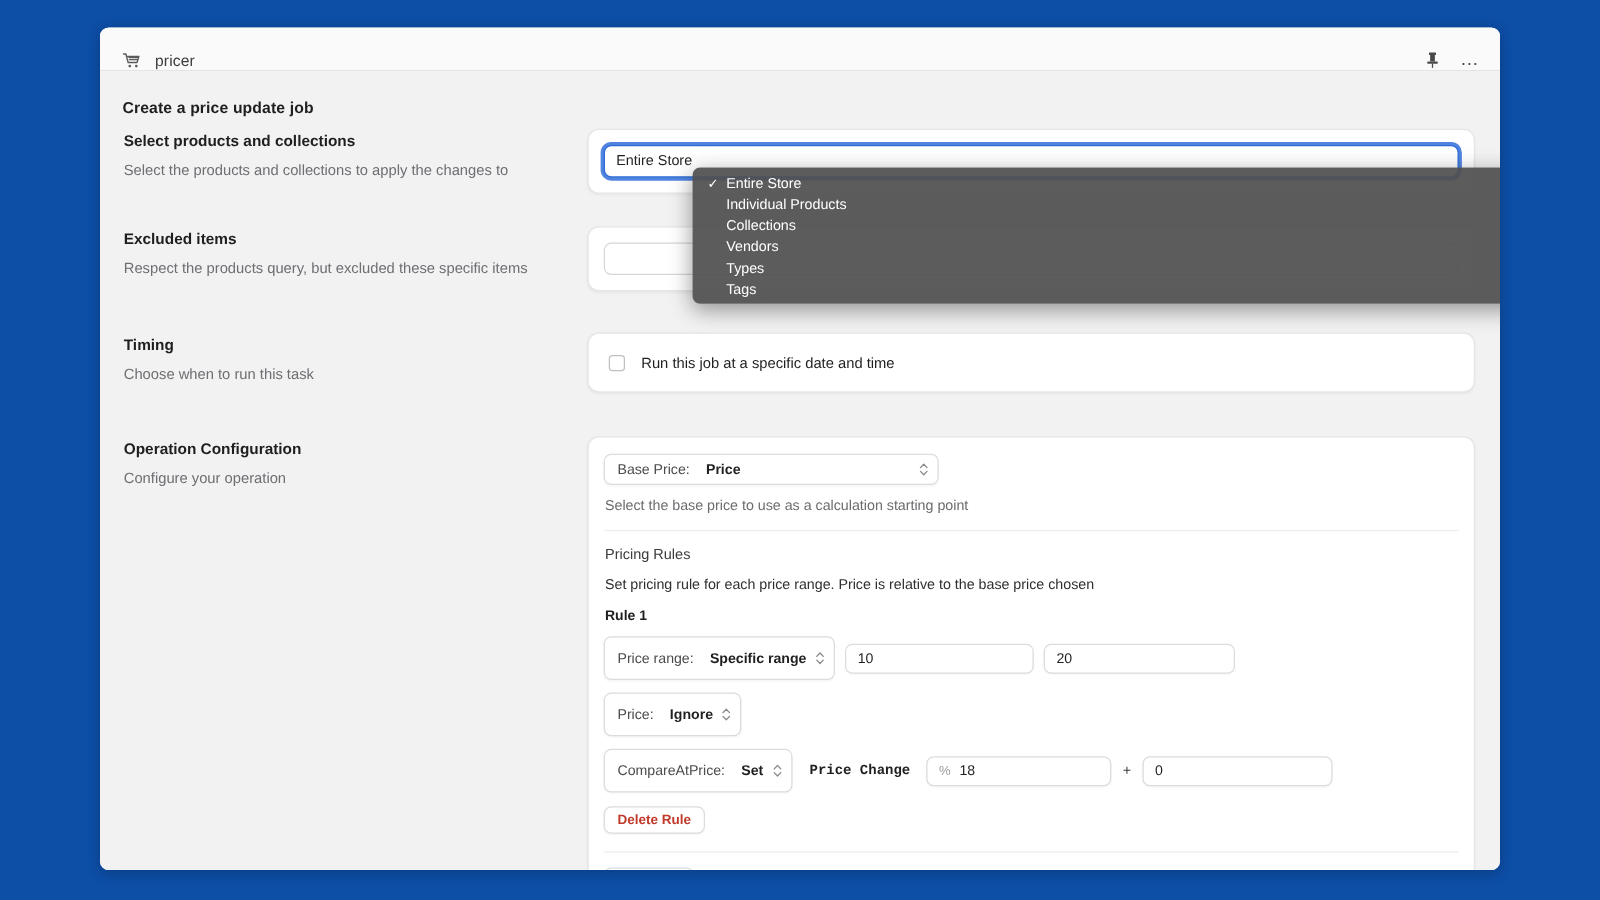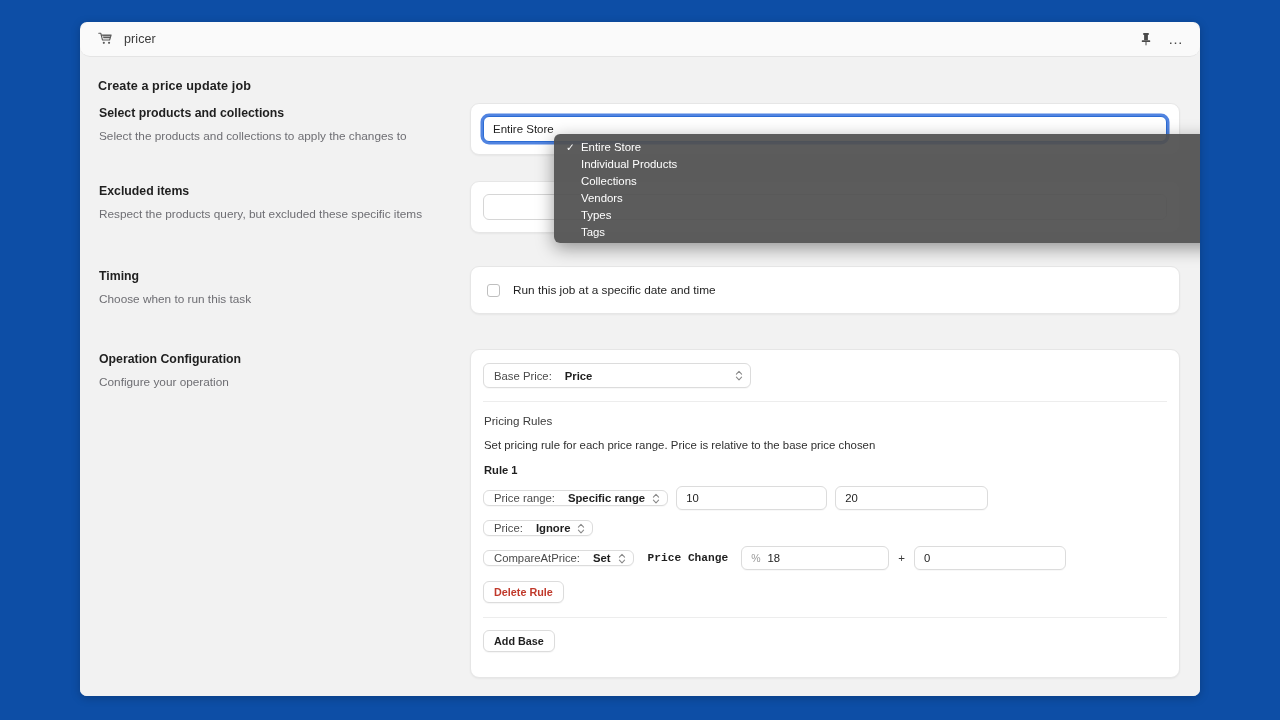--- a/index.html
+++ b/index.html
@@ -23,24 +23,23 @@
     box-shadow: 0 2px 10px rgba(0,0,0,0.22);
     overflow: hidden;
   }
 
   
   .titlebar {
     height: 35px;
     background: #fafafa;
     border-bottom: 1px solid #e4e4e4;
     display: flex;
-    align-items: center;
+    align-items: flex-end;
     padding: 0 16px 0 17px;
     position: relative;
-    border-radius: 10px;
   }
   .titlebar .cart-icon {
     width: 17px; height: 15px;
     display: inline-flex; align-items: center; justify-content: center;
     margin-right: 10px;
     color: #5b5b5b;
   }
   .titlebar .app-title {
     font-size: 12.5px;
     color: #3c3c3c;
@@ -159,21 +158,21 @@
   .op-row { padding: 13px 12px 0 12px; }
   .hr {
     height: 1px;
     background: #ededed;
     margin: 13px 0 0 0;
   }
 
   .select-pill {
     display: inline-flex;
     align-items: center;
-    height: 16px;
+    height: 35px;
     border: 1px solid #dcdcdc;
     border-radius: 6px;
     background: #fff;
     padding: 0 7px 0 10px;
     font-size: 11.3px;
     color: #4b4b4b;
     box-shadow: 0 1px 1px rgba(0,0,0,0.03);
     white-space: nowrap;
   }
   .select-pill .pill-val {
@@ -398,20 +397,21 @@
             <div class="select-pill base-price-select">
               <span>Base Price:</span>
               <span class="pill-val">Price</span>
               <span class="chev">
                 <svg width="8" height="13" viewBox="0 0 8 13" fill="none" stroke="#8a8a8a" stroke-width="1.1" stroke-linecap="round" stroke-linejoin="round">
                   <path d="M1.4 5.1 4 2.4l2.6 2.7"></path>
                     <path d="M1.4 8.1 4 10.8l2.6-2.7"></path>
                 </svg>
               </span>
             </div>
+            <div class="help-text">Select the base price to use as a calculation starting point</div>
             <div class="hr"></div>
           </div>
 
           <div class="op-row" style="padding-top:12px;">
             <div class="rules-title">Pricing Rules</div>
             <div class="rules-desc">Set pricing rule for each price range. Price is relative to the base price chosen</div>
             <div class="rule-label">Rule 1</div>
 
             <div class="rule-line">
               <div class="select-pill">

